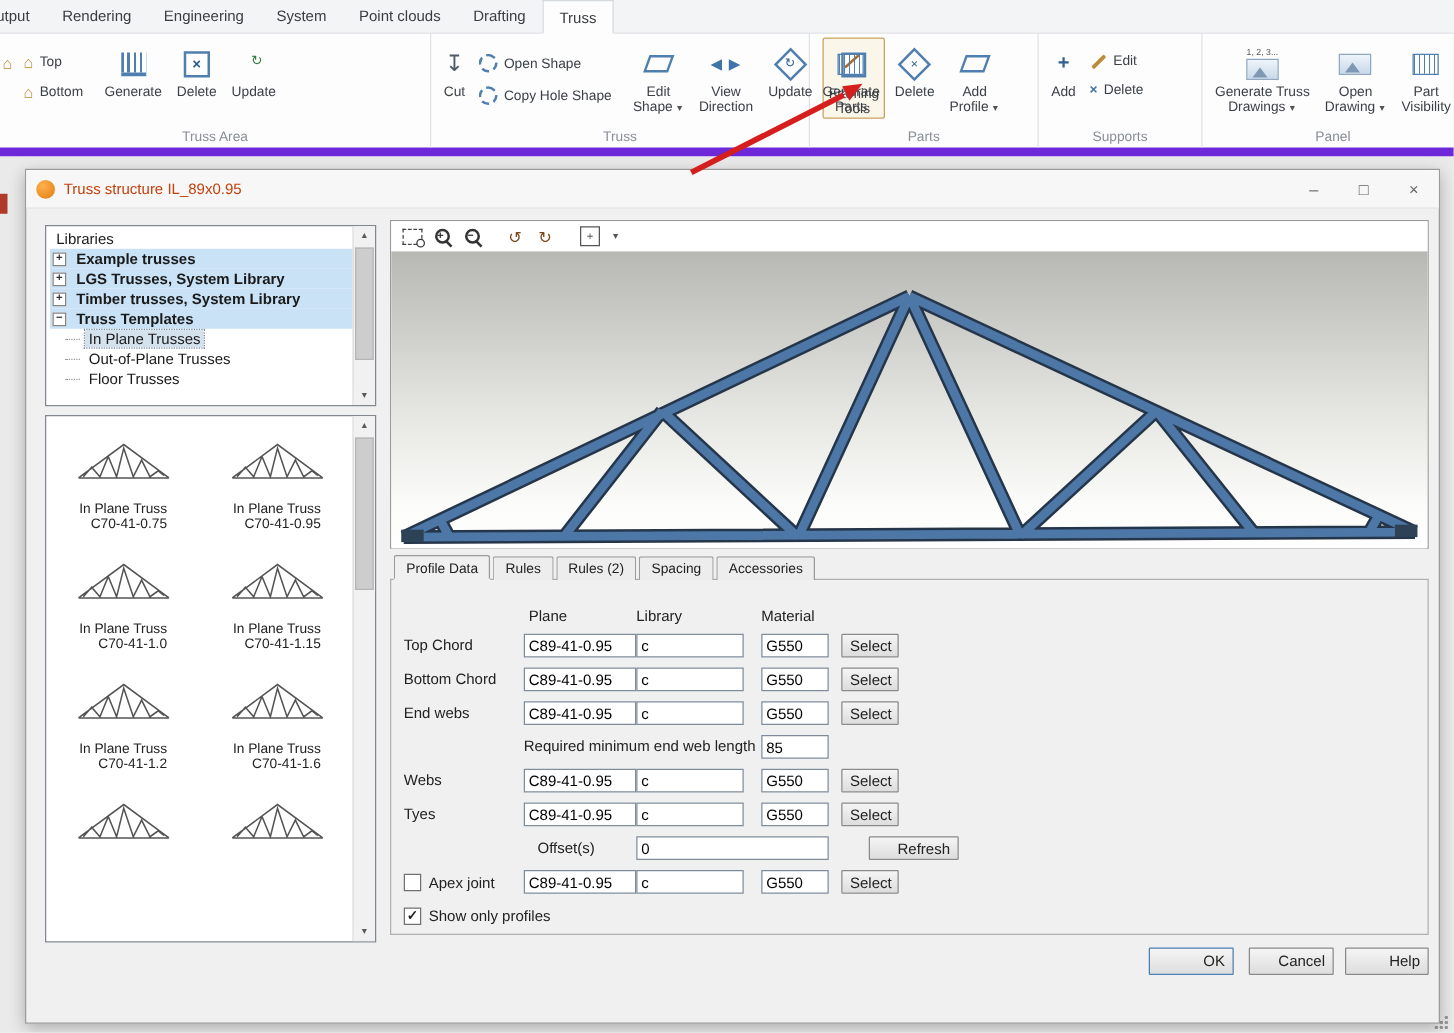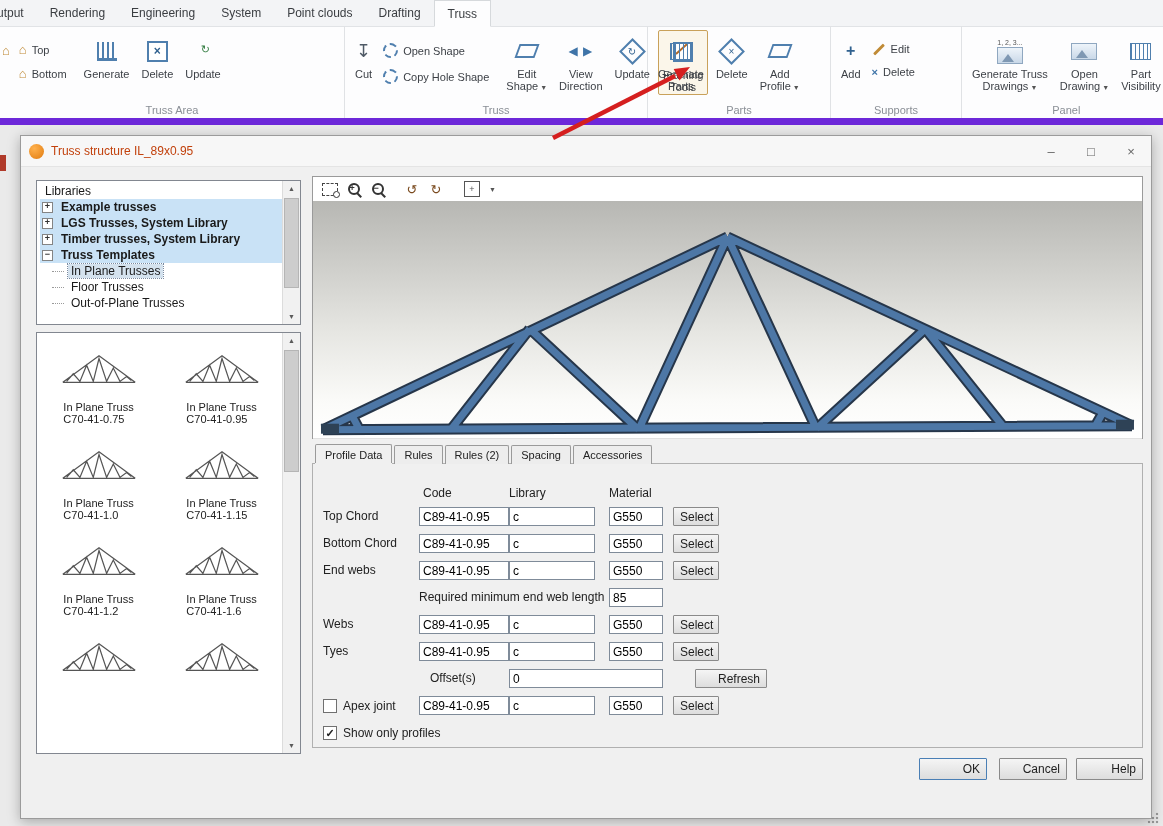--- a/index.html
+++ b/index.html
@@ -86,21 +86,21 @@
   .sarrow{position:absolute;left:0;right:0;height:15px;display:flex;align-items:center;justify-content:center;font-size:7px;color:#5a5a5a;background:#f1f1f1;}
   .sarrow.up{top:0;}
   .sarrow.down{bottom:0;}
   .sthumb{position:absolute;left:1px;right:1px;background:#cdcdcd;border:1px solid #b5b5b5;}
 
   
   .thumbs-box{position:absolute;left:15px;top:196px;width:263px;height:420px;background:#fff;border:1px solid #828790;overflow:hidden;}
   .thumbs-grid{position:absolute;left:0;top:4px;right:17px;bottom:0;display:grid;grid-template-columns:1fr 1fr;row-gap:8px;justify-items:center;align-content:start;}
   .thumb{width:118px;display:flex;flex-direction:column;align-items:center;cursor:default;}
   .thumb svg{width:80px;height:64px;}
-  .tlabel{font-size:11px;color:#222;text-align:left;line-height:12px;}
+  .tlabel{font-size:11px;color:#222;text-align:right;line-height:12px;}
   .tlabel span{display:block;}
 
   
   .preview{position:absolute;left:291px;top:40px;width:831px;height:263px;background:#fff;border:1px solid #9a9a9a;box-sizing:border-box;}
   .ptoolbar{position:absolute;top:0;left:0;right:0;height:24px;display:flex;align-items:center;gap:6px;padding-left:8px;background:#fff;}
   .pt-icon{width:18px;height:18px;display:flex;align-items:center;justify-content:center;cursor:default;}
   .mag{width:13px;height:13px;position:relative;}
   .mag::before{content:"";position:absolute;left:0;top:0;width:8px;height:8px;border:2px solid #333;border-radius:50%;}
   .mag::after{content:"";position:absolute;left:9px;top:9px;width:6px;height:2px;background:#333;transform:rotate(45deg);transform-origin:left center;}
   .mag .sign{position:absolute;left:2px;top:0px;font-size:9px;font-weight:bold;color:#333;line-height:10px;}
@@ -351,24 +351,24 @@
           <span class="tlbl">Timber trusses, System Library</span>
         </div>
         <div class="titem hl bold">
           <span class="exp">−</span>
           <span class="tlbl">Truss Templates</span>
         </div>
         <div class="titem child sel">
           <span class="tlbl">In Plane Trusses</span>
         </div>
         <div class="titem child">
+          <span class="tlbl">Out-of-Plane Trusses</span>
+        </div>
+        <div class="titem child">
           <span class="tlbl">Floor Trusses</span>
-        </div>
-        <div class="titem child">
-          <span class="tlbl">Out-of-Plane Trusses</span>
         </div>
       </div>
       <div class="vscroll">
         <span class="sarrow up">▲</span>
         <div class="sthumb" style="top:17px;height:88px"></div>
         <span class="sarrow down">▼</span>
       </div>
     </div>
 
     <div class="thumbs-box">
@@ -508,21 +508,21 @@
     <div class="dtabs">
       <span class="dtab active">Profile Data</span>
       <span class="dtab">Rules</span>
       <span class="dtab">Rules (2)</span>
       <span class="dtab">Spacing</span>
       <span class="dtab">Accessories</span>
     </div>
     <div class="content-box"></div>
 
     <div class="fhead" style="top:348px">
-      <span style="left:111px">Code</span>
+      <span style="left:111px">Plane</span>
       <span style="left:197px">Library</span>
       <span style="left:297px">Material</span>
     </div>
 
     <div class="frow" style="top:371px">
       <span class="flabel" style="left:11px">Top Chord</span>
       <input style="left: 107px; width: 82px;" value="C89-41-0.95">
       <input style="left: 197px; width: 78px;" value="c">
       <input style="left: 297px; width: 46px;" value="G550">
       <button class="btn fselect" style="left:361px;width:46px">Select</button>

